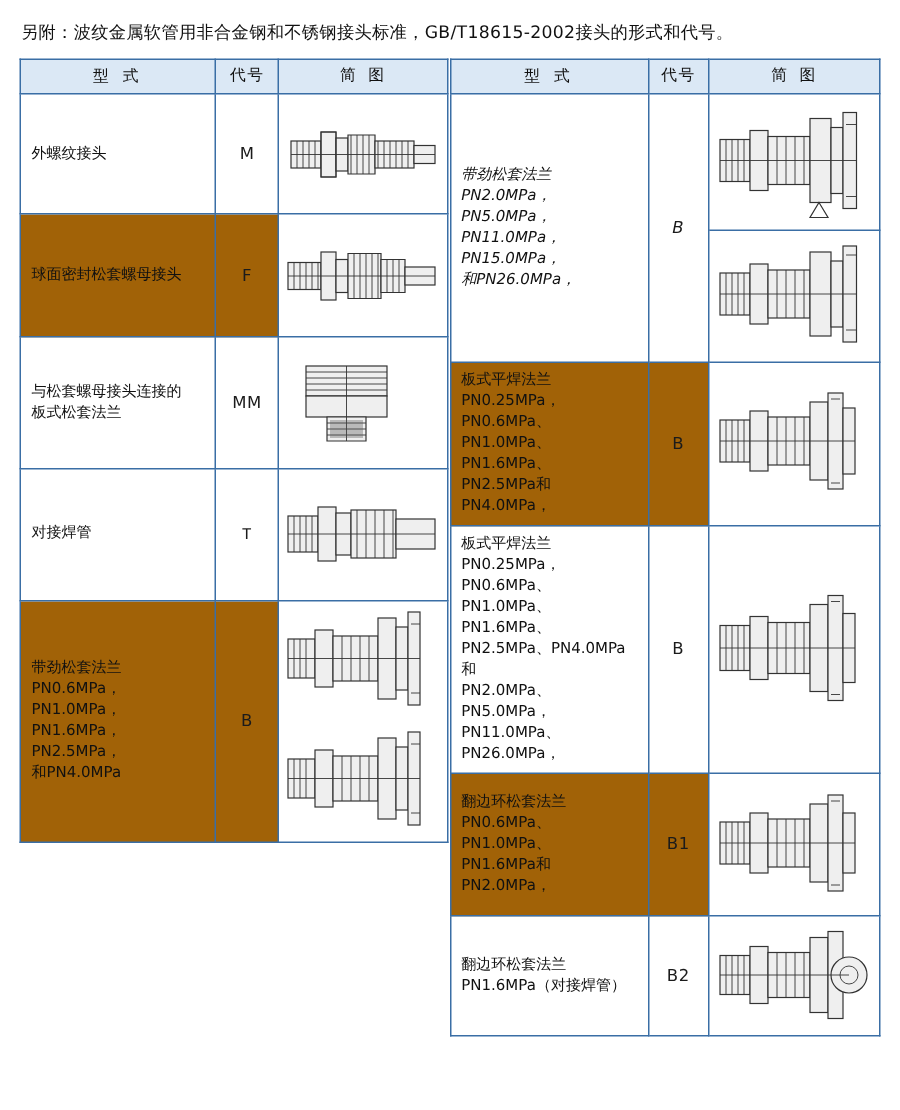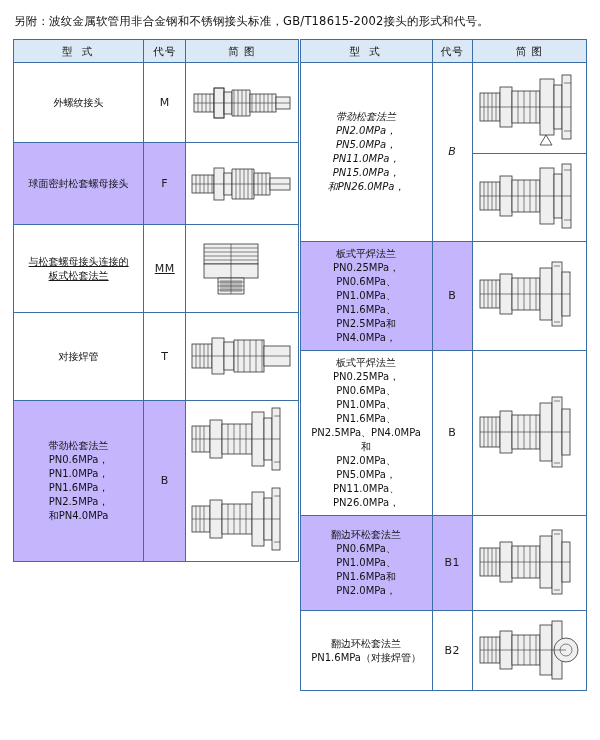--- a/index.html
+++ b/index.html
@@ -49,42 +49,42 @@
   }
   thead th {
     background: #dbe8f5;
     height: 22px;
     font-weight: normal;
     letter-spacing: 3px;
     font-size: 10.5px;
     text-align: center;
     color: #111;
   }
-  thead th.code-h, thead th.fig-h { letter-spacing: 1px; }
+  thead th.code-h, thead th.fig-h { letter-spacing: 1px; font-family: Liberation Mono, monospace; }
   .c-type  { width: 130px; }
   .c-code  { width: 42px;  text-align: center; }
   .c-fig   { width: 112px; }
   .r-type  { width: 132px; }
   .r-code  { width: 40px;  text-align: center; }
   .r-fig   { width: 114px; }
 
   td.type {
     padding: 5px 7px;
     color: #111;
   }
   td.type .t-line {
     display: block;
-    text-align: center;
+    text-align: left;
   }
   td.code {
     text-align: center;
     font-size: 11px;
     letter-spacing: 0.5px;
   }
-  .tint { background: #c4b5fd; }
+  .tint { background: #a16207; }
   .white { background: #ffffff; }
 
   td.fig {
     padding: 0;
     text-align: center;
     background: #fff;
   }
   td.fig svg { display: block; margin: 0 auto; }
 </style>
 </head>
@@ -155,21 +155,21 @@
               <g stroke="#333" stroke-width="0.6" fill="none">
                 <path d="M4 32 h98"></path>
                 <path d="M48 17 v30 M52 17 v30 M56 17 v30 M60 17 v30 M64 17 v30"></path>
                 <path d="M8 23 v18 M12 23 v18 M16 23 v18 M20 23 v18 M24 23 v18"></path>
                 <path d="M70 21 v22 M74 21 v22 M78 21 v22"></path>
               </g>
             </svg>
           </td>
         </tr>
 
-        <tr style="height:88px;text-decoration:underline;">
+        <tr style="height:88px;">
           <td class="type white">
             <span class="t-line">与松套螺母接头连接的</span>
             <span class="t-line">板式松套法兰</span>
           </td>
           <td class="code white">MM</td>
           <td class="fig white">
             <svg width="108" height="70" viewBox="0 0 108 70">
               <g fill="#efefef" stroke="#333" stroke-width="0.8">
                 <rect x="16" y="10" width="54" height="20"></rect>
                 <rect x="16" y="30" width="54" height="14"></rect>
@@ -181,21 +181,21 @@
                 <path d="M43 10 v50"></path>
               </g>
               <g fill="#555">
                   <path d="M32 46 h22 v12 h-22 z" opacity="0.35"></path>
                 </g>
             </svg>
           </td>
         </tr>
 
 
-        <tr style="height:88px;">
+        <tr style="height:88px;font-family:Liberation Mono, monospace;">
           <td class="type white">
             <span class="t-line">对接焊管</span>
           </td>
           <td class="code white">T</td>
           <td class="fig white">
             <svg width="108" height="66" viewBox="0 0 108 66">
               <g fill="#efefef" stroke="#333" stroke-width="0.8">
                 <rect x="4" y="20" width="20" height="24"></rect>
                 <rect x="24" y="14" width="12" height="36"></rect>
                 <rect x="36" y="18" width="10" height="28"></rect>

